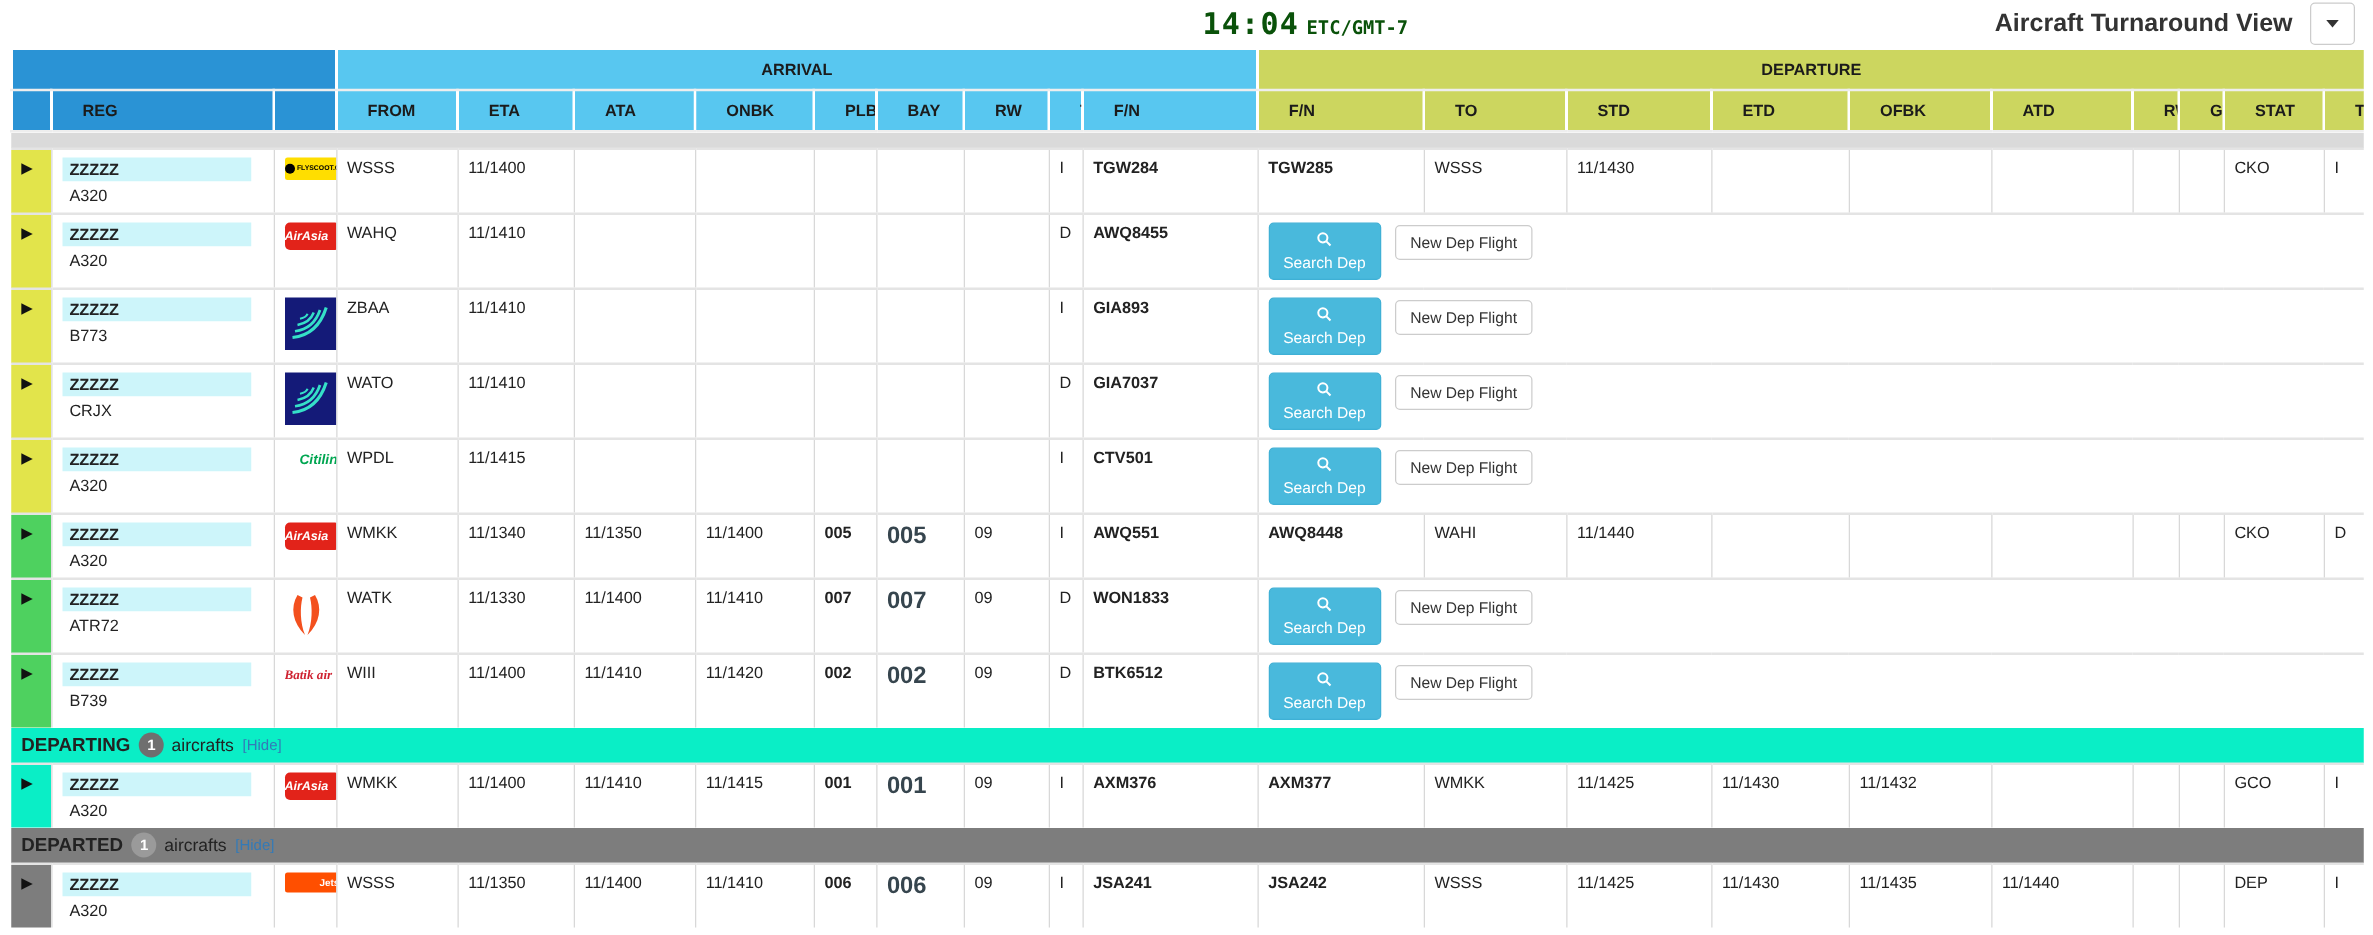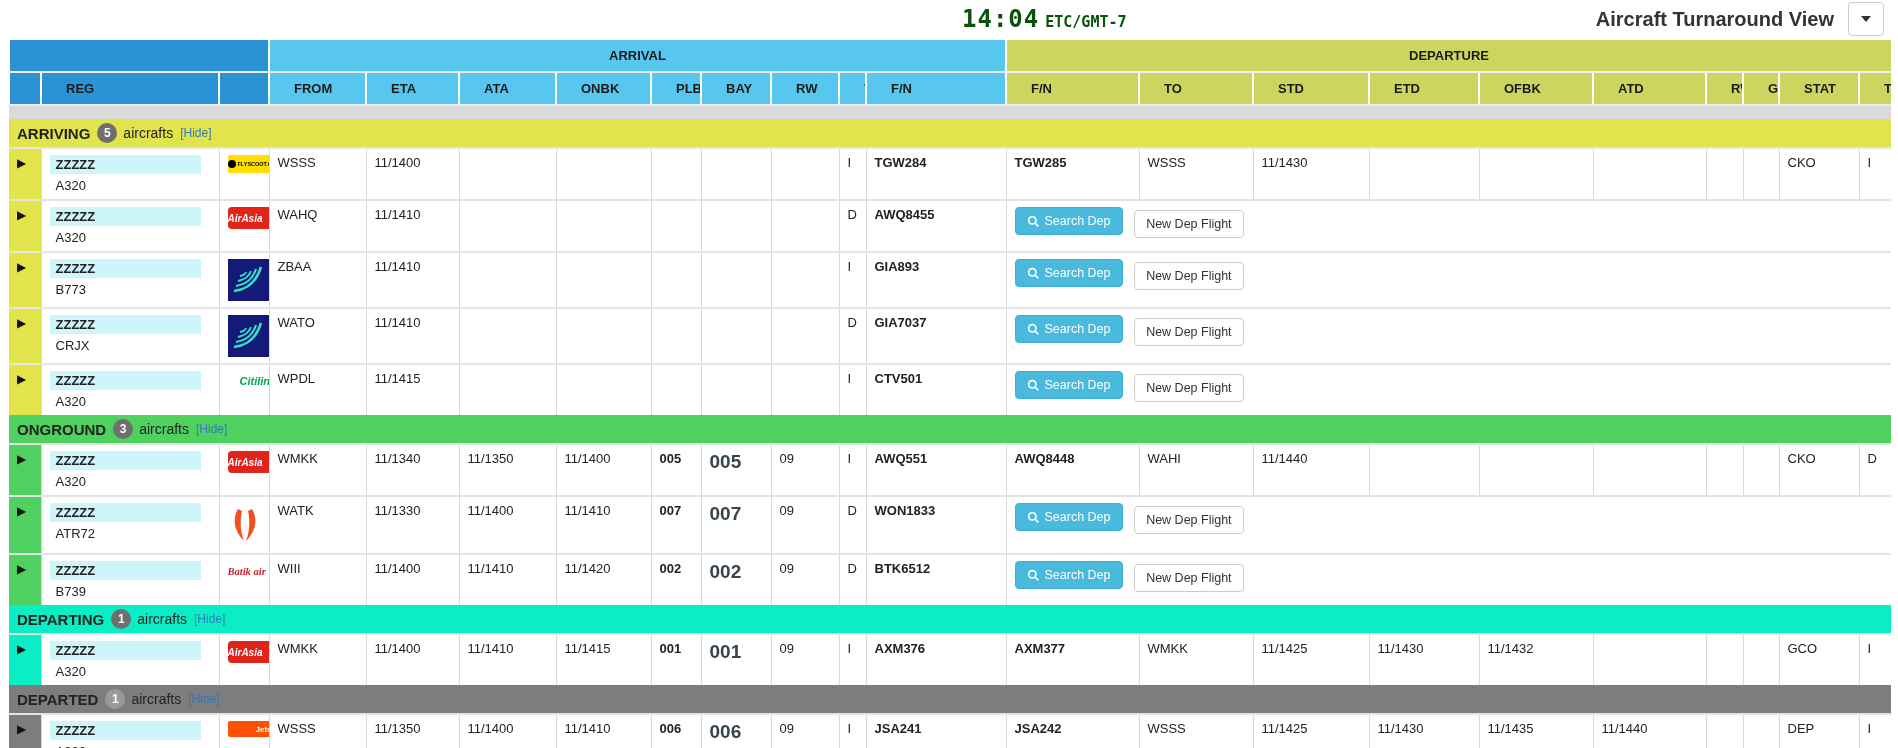--- a/index.html
+++ b/index.html
@@ -64,21 +64,21 @@
   td.c-reg { padding:5px 4px 0 4px; }
   .reg-val { background:var(--reg_highlight); font-weight:bold; padding:2px 6px; margin-bottom:4px; width:94%; }
   .reg-type { padding-left:6px; }
 
   td.c-fn { font-weight:bold; }
   td.c-plb { font-weight:bold; }
   td.c-bay { font-weight:bold; font-size:19px; color:#36454e; padding-top:13px; }
 
   td.dep-actions { padding:7px 6px; }
   .btn-search-dep { background:var(--searchdep_btn); border:1px solid #3fb0d5; color:#fff; border-radius:4px;
-                    padding:6px 11px; font-size:12.5px; cursor:pointer; display:inline-flex; align-items:center; gap:5px; }
+                    padding:6px 11px; font-size:12.5px; cursor:pointer; display:inline-flex; align-items:center; gap:5px;flex-direction:column; }
   .btn-new-dep { background:#fff; border:1px solid #ccc; color:#333; border-radius:4px;
                  padding:6px 11px; font-size:12.5px; cursor:pointer; margin-left:8px; }
 
   
   .logo { display:flex; align-items:center; justify-content:flex-start; overflow:hidden; }
   .logo-flyscoot { width:44px; height:18px; background:#ffde00; border-radius:2px; font-size:5.5px; font-weight:bold; color:#000; gap:2px; }
   .fly-dot { width:8px; height:8px; background:#000; border-radius:50%; flex:0 0 auto; }
   .logo-airasia { width:44px; height:22px; background:#e2231a; border-radius:4px; color:#fff; font-style:italic; font-weight:bold; font-size:10px; }
   .logo-garuda { width:44px; height:42px; background:#141a78; }
   .logo-citilink { width:46px; height:20px; background:#fff; color:#00a651; font-style:italic; font-weight:bold; font-size:11px;margin-left:12px; }
@@ -154,25 +154,20 @@
     <th class="h-dep">RW</th>
     <th class="h-dep">GT</th>
     <th class="h-dep">STAT</th>
     <th class="h-dep">TM</th>
   </tr>
 
   <tr class="spacer-row">
         <td colspan="22"></td>
       </tr>
 
-  <tr class="band">
-    <td colspan="22" class="s-arriving">
-      <span class="band-title">ARRIVING</span><span class="badge">5</span><span class="band-suffix">aircrafts</span><a class="hide-link">[Hide]</a>
-    </td>
-  </tr>
 
   <tr class="data-row">
     <td class="c-exp s-arriving"><span class="tri">▶</span></td>
     <td class="c-reg">
           <div class="reg-val">ZZZZZ</div>
           <div class="reg-type">A320</div>
         </td>
     <td>
           <div class="logo logo-flyscoot">
             <span class="fly-dot"></span>
@@ -331,25 +326,20 @@
             <svg width="13" height="13" viewBox="0 0 16 16">
               <circle cx="6.5" cy="6.5" r="4.5" fill="none" stroke="#fff" stroke-width="2"></circle>
               <line x1="10" y1="10" x2="14" y2="14" stroke="#fff" stroke-width="2"></line>
             </svg>
             <span>Search Dep</span>
           </button>
       <button class="btn-new-dep"><span>New Dep Flight</span></button>
     </td>
   </tr>
 
-  <tr class="band">
-    <td colspan="22" class="s-onground">
-      <span class="band-title">ONGROUND</span><span class="badge">3</span><span class="band-suffix">aircrafts</span><a class="hide-link">[Hide]</a>
-    </td>
-  </tr>
 
   <tr class="data-row">
     <td class="c-exp s-onground"><span class="tri">▶</span></td>
     <td class="c-reg">
           <div class="reg-val">ZZZZZ</div>
           <div class="reg-type">A320</div>
         </td>
     <td>
           <div class="logo logo-airasia">
             <span>AirAsia</span>

